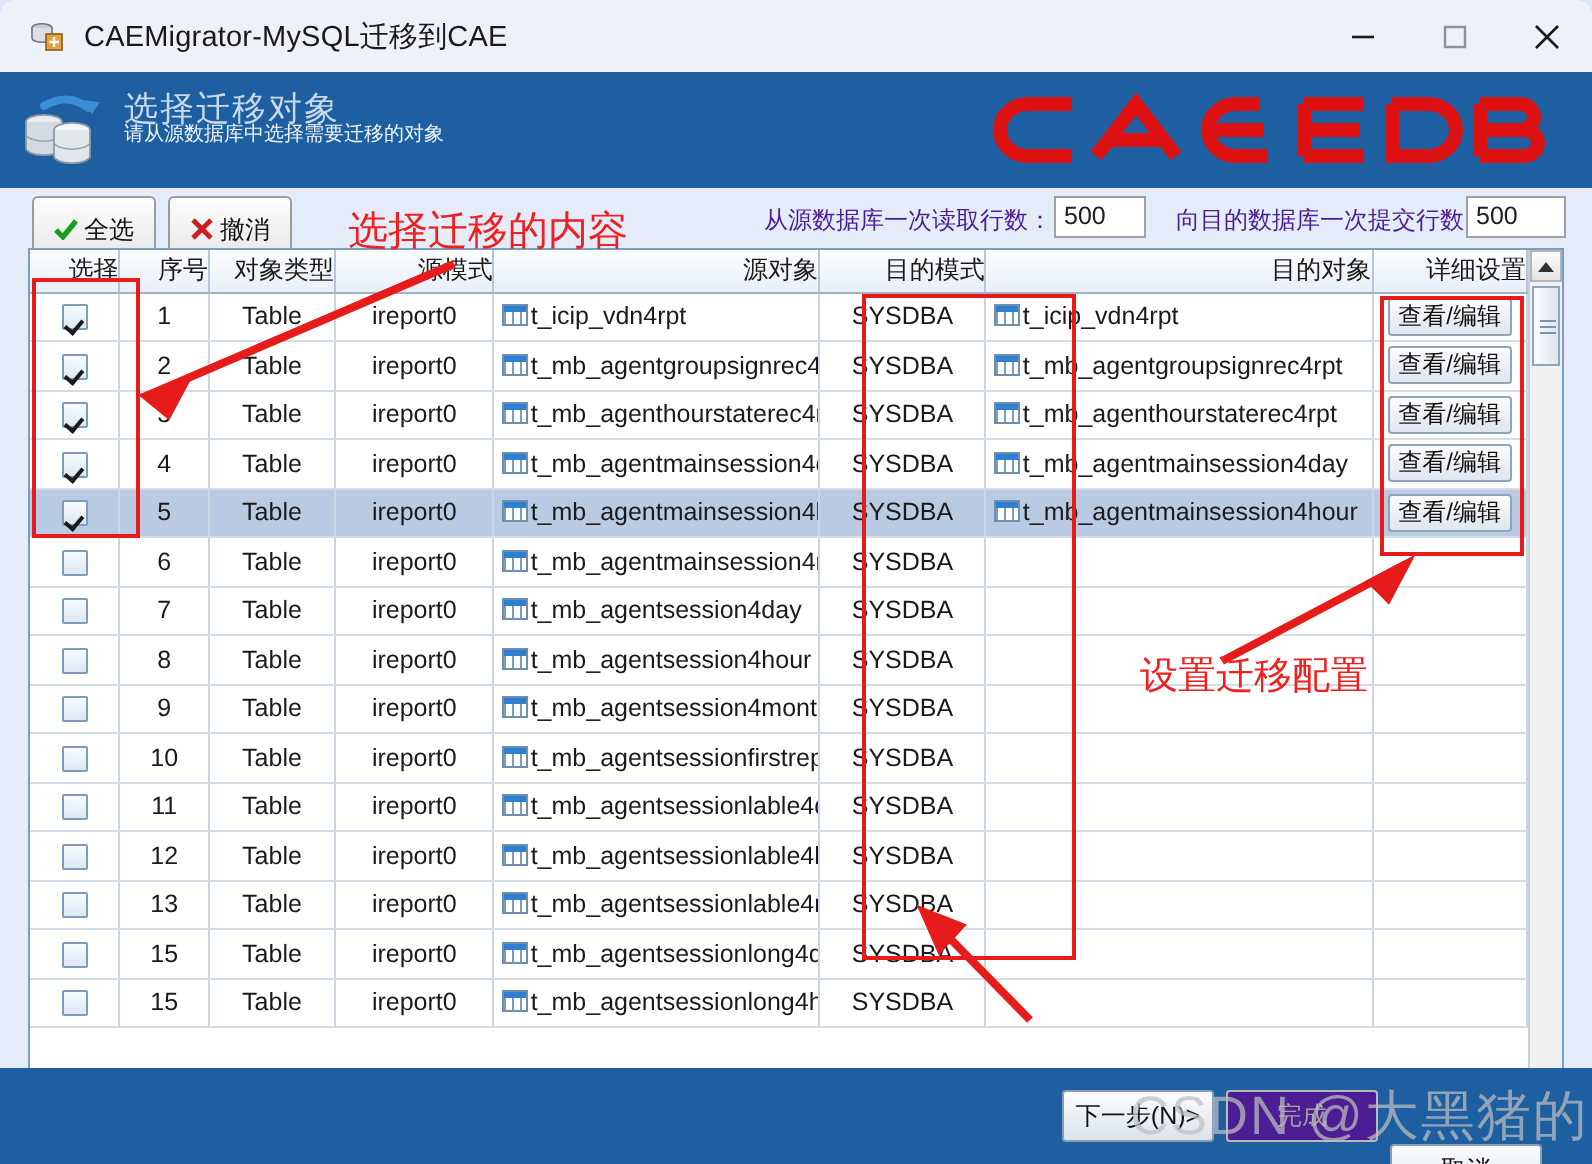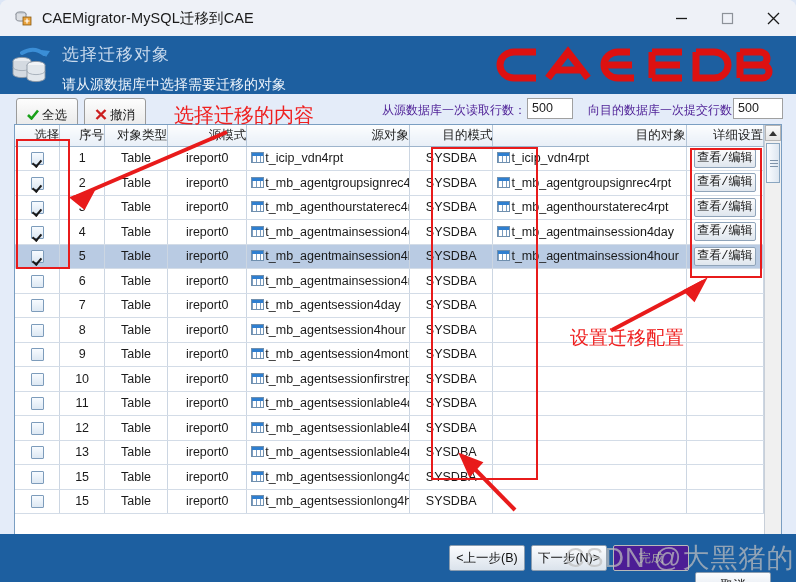--- a/index.html
+++ b/index.html
@@ -48,22 +48,22 @@
     background:#1d5fa0;
     overflow:hidden;
   }
   #banner-icon { position:absolute; left:10px; top:8px; width:44px; height:42px; }
   #banner-title {
     position:absolute; left:62px; top:7px;
     font-size:17px; color:#c8d9ec; font-weight:normal;
     letter-spacing:1px;
   }
   #banner-sub {
-    position:absolute; left:62px; top:40px;
-    font-size:14px; color:#eef4fb;
+    position:absolute; left:62px; top:24px;
+    font-size:10px; color:#eef4fb;
   }
   #logo {
     position:absolute; right:14px; top:9px;
     height:40px; width:290px;
   }
 
   
   #content {
     position:absolute; left:0; top:94px; width:796px; height:440px;
     background:#e4ecf9;
@@ -115,21 +115,21 @@
     overflow:hidden; white-space:nowrap;
   }
   tr.sel td { background:#b9cbe3; }
   .c-chk { width:44px; text-align:center; }
   .c-no  { width:44px; text-align:center; }
   .c-type{ width:62px; text-align:center; }
   .c-src { width:78px; text-align:center; }
   .c-sobj{ width:160px; }
   .c-dsch{ width:82px; text-align:center; }
   .c-dobj{ width:190px; }
-  .c-det { width:76px; text-align:center; padding:0;font-family:Liberation Mono, monospace; }
+  .c-det { width:76px; text-align:center; padding:0; }
 
   .cb {
     display:inline-block; width:13px; height:13px; vertical-align:middle;
     background:linear-gradient(#f7fbff,#dde8f3);
     border:1px solid #7d9cbb; position:relative; border-radius:1px;
   }
   .cb.on::after{
     content:""; position:absolute; left:2px; top:5px;
     width:4px; height:7px; border-right:2px solid #1a1a1a; border-bottom:2px solid #1a1a1a;
     transform:rotate(40deg); transform-origin:center;
@@ -498,21 +498,20 @@
       
       
       
       
       
       
     </div>
   </div>
 
   <div id="footer">
-    <div class="fbtn" id="btn-prev">&lt;上一步(B)</div>
     <div class="fbtn" id="btn-next">下一步(N)&gt;</div>
     <div class="fbtn dis" id="btn-finish">完成</div>
     <div class="fbtn" id="btn-cancel">取消</div>
   </div>
 
   <div id="anno">
 
     <div class="rbox" style="left:16px; top:139px; width:54px; height:130px;"></div>
     <div class="rbox" style="left:431px; top:147px; width:107px; height:333px;"></div>
     <div class="rbox" style="left:690px; top:148px; width:72px; height:130px;"></div>

